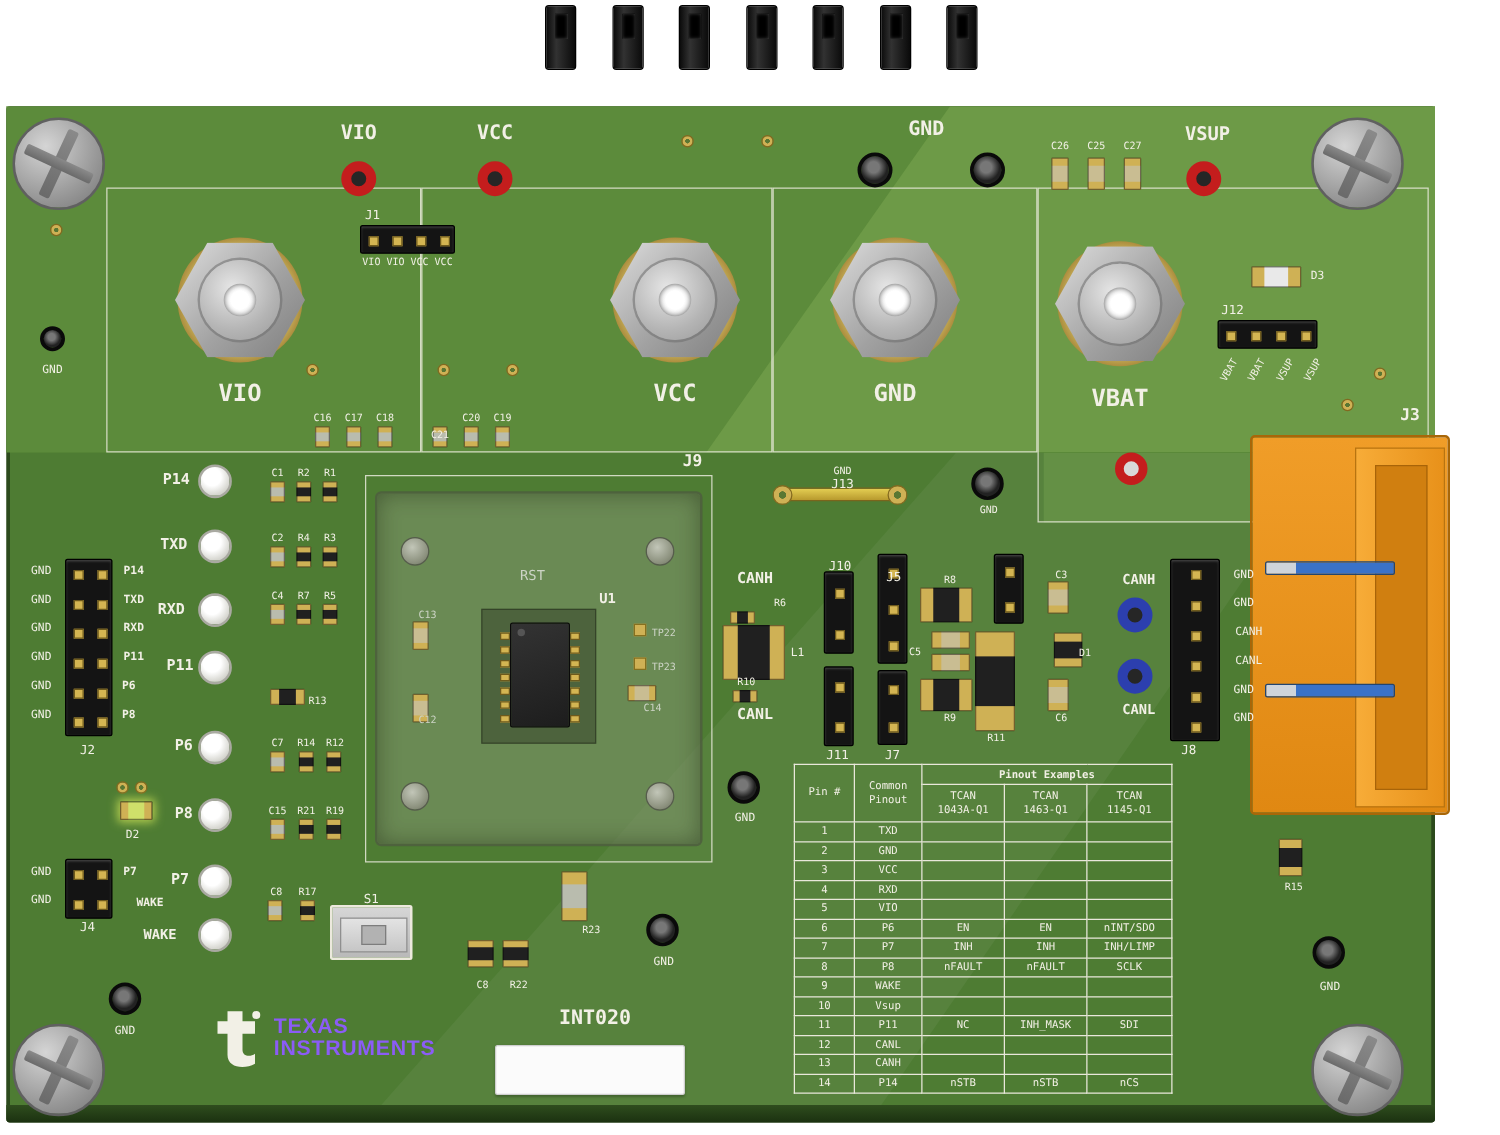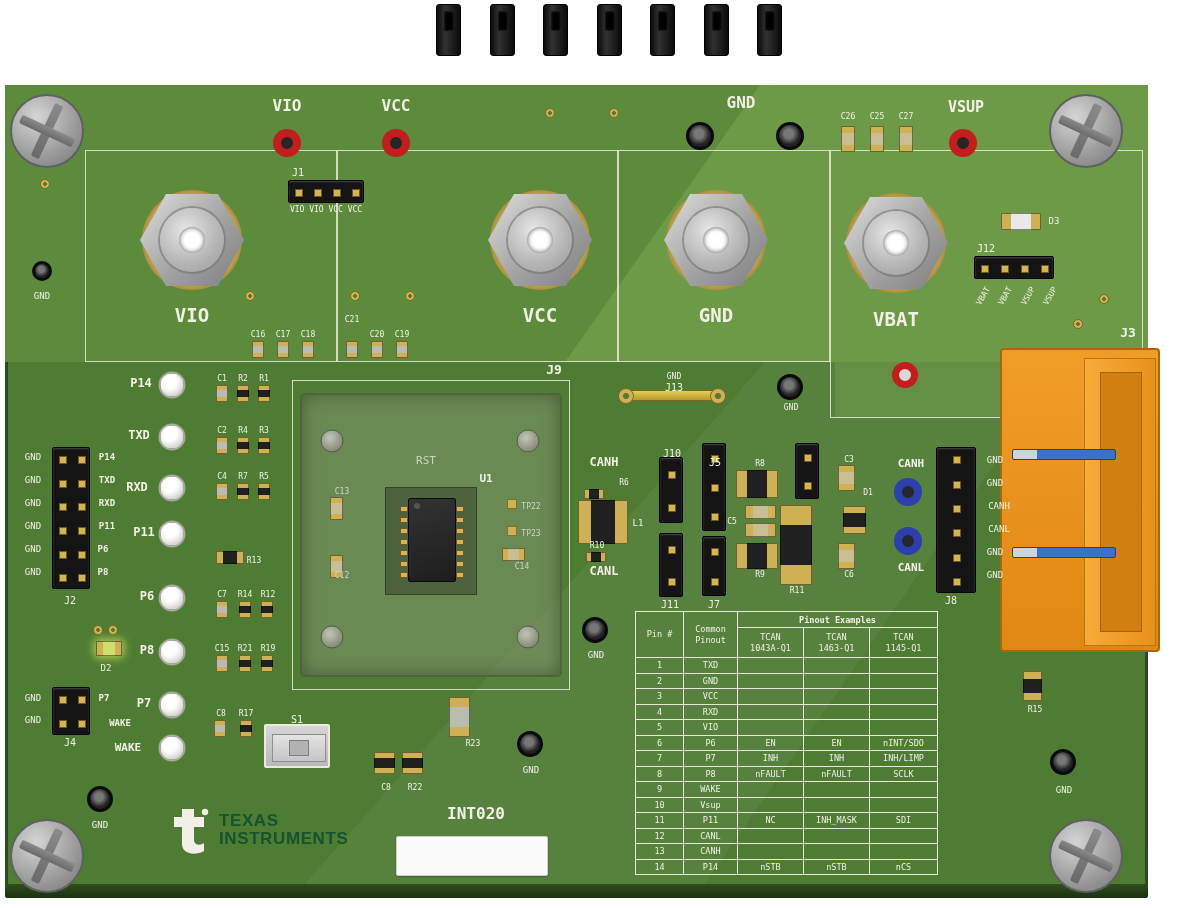--- a/index.html
+++ b/index.html
@@ -35,21 +35,21 @@
   .j3{position:absolute;left:1000px;top:348px;width:160px;height:304px;background:linear-gradient(180deg,#f09d28,#e08812);border:2px solid #a96708;border-radius:4px}
   .j3 .block{position:absolute;left:82px;top:8px;width:72px;height:288px;background:linear-gradient(90deg,#f7ac38,#e8911a);border:1px solid #b87410}
   .j3 .cav{position:absolute;left:98px;top:22px;width:42px;height:260px;background:#d07f10;border:1px solid #a86408}
   .j3 .bpin{position:absolute;left:10px;width:104px;height:11px;background:linear-gradient(90deg,#cfd4da 0 24px,#3a72c8 24px);border:1px solid #23456f;border-radius:2px}
   .wire{position:absolute;left:618px;top:386px;width:108px;height:20px}
   .wire .bar{position:absolute;left:8px;top:4px;width:92px;height:11px;background:linear-gradient(#e3cd52,#b89a2e);border:1px solid #7a651c;border-radius:5px}
   .wire .pad{position:absolute;top:2px;width:16px;height:16px;border-radius:50%;background:radial-gradient(circle,#5a7733 0 28%,#cfb155 32%);border:1px solid #83691f}
   .sw{position:absolute;left:264px;top:724px;width:66px;height:44px;background:linear-gradient(#d6d6d6,#b9b9b9);border:2px solid #ece9dd;border-radius:2px}
   .sw .plate{position:absolute;left:6px;top:8px;width:54px;height:28px;background:linear-gradient(#e3e3e3,#c6c6c6);border:1px solid #8f8f8f}
   .sw .btn{position:absolute;left:23px;top:14px;width:20px;height:16px;background:#b2b2b2;border:1px solid #7d7d7d}
-  .brand{position:absolute;left:170px;top:806px;display:flex;align-items:center;gap:9px;color:#14532d}
+  .brand{position:absolute;left:170px;top:806px;display:flex;align-items:center;gap:9px;color:#8b5cf6}
   .brand .btxt div{font-family:"Liberation Sans",sans-serif;font-weight:700;font-size:17px;line-height:1.08;letter-spacing:.6px}
   .whitelabel{position:absolute;left:396px;top:836px;width:152px;height:40px;background:#fbfbfb;border:1px solid #cfcfcf;border-radius:2px;box-shadow:0 1px 2px rgba(0,0,0,.25)}
   .ptable{position:absolute;left:635px;top:611px;width:302px}
   .ptable table{border-collapse:collapse;width:100%;table-layout:fixed}
   .ptable th,.ptable td{border:1px solid #e9e7db;color:#f1efe4;font-family:"DejaVu Sans Mono",monospace;font-size:8.5px;font-weight:400;text-align:center;padding:0;height:15.5px;overflow:hidden}
   .ptable th.title{height:16px;font-weight:700}
   .ptable th.dev{height:30px;white-space:pre-line;line-height:1.2}
   .ptable th.side{white-space:pre-line;line-height:1.2}
   .bedge{position:absolute;left:5px;top:884px;width:1143px;height:14px;background:linear-gradient(#2f4d1e,#1b3110);border-radius:0 0 3px 3px}
 </style>
@@ -466,21 +466,21 @@
     <div class="lbl" style="left: 1051px; top: 292px; font-size: 8px; transform: translateX(-50%) rotate(-60deg);">VSUP</div>
     <div class="lbl" style="left: 1128px; top: 326px; font-size: 13px; font-weight: 700;">J3</div>
     <div class="lbl" style="left: 42px; top: 291px; font-size: 9px;">GND</div>
     <div class="lbl" style="left: 192px; top: 305px; font-size: 19px; font-weight: 700;">VIO</div>
     <div class="lbl" style="left: 540px; top: 305px; font-size: 19px; font-weight: 700;">VCC</div>
     <div class="lbl" style="left: 716px; top: 305px; font-size: 19px; font-weight: 700;">GND</div>
     <div class="lbl" style="left: 896px; top: 309px; font-size: 19px; font-weight: 700;">VBAT</div>
     <div class="lbl" style="left: 258px; top: 331px; font-size: 8px;">C16</div>
     <div class="lbl" style="left: 283px; top: 331px; font-size: 8px;">C17</div>
     <div class="lbl" style="left: 308px; top: 331px; font-size: 8px;">C18</div>
-    <div class="lbl" style="left: 352px; top: 316px; font-size: 8px;">C21</div>
+    <div class="lbl" style="left: 352px; top: 344px; font-size: 8px;">C21</div>
     <div class="lbl" style="left: 377px; top: 331px; font-size: 8px;">C20</div>
     <div class="lbl" style="left: 402px; top: 331px; font-size: 8px;">C19</div>
     <div class="lbl" style="left: 554px; top: 363px; font-size: 13px; font-weight: 700;">J9</div>
     <div class="lbl" style="left: 674px; top: 373px; font-size: 8px;">GND</div>
     <div class="lbl" style="left: 674px; top: 382px; font-size: 10px;">J13</div>
     <div class="lbl" style="left: 791px; top: 404px; font-size: 8px;">GND</div>
     <div class="lbl" style="left: 141px; top: 377px; font-size: 12px; font-weight: 700;">P14</div>
     <div class="lbl" style="left: 139px; top: 429px; font-size: 12px; font-weight: 700;">TXD</div>
     <div class="lbl" style="left: 137px; top: 481px; font-size: 12px; font-weight: 700;">RXD</div>
     <div class="lbl" style="left: 144px; top: 526px; font-size: 12px; font-weight: 700;">P11</div>
@@ -539,21 +539,21 @@
     <div class="lbl" style="left: 638px; top: 518px; font-size: 9px;">L1</div>
     <div class="lbl" style="left: 672px; top: 448px; font-size: 10px;">J10</div>
     <div class="lbl" style="left: 670px; top: 599px; font-size: 10px;">J11</div>
     <div class="lbl" style="left: 715px; top: 433px; font-size: 10px; margin-top: 24px;">J5</div>
     <div class="lbl" style="left: 714px; top: 599px; font-size: 10px;">J7</div>
     <div class="lbl" style="left: 760px; top: 460px; font-size: 8px;">R8</div>
     <div class="lbl" style="left: 732px; top: 518px; font-size: 8px;">C5</div>
     <div class="lbl" style="left: 760px; top: 571px; font-size: 8px;">R9</div>
     <div class="lbl" style="left: 797px; top: 587px; font-size: 8px;">R11</div>
     <div class="lbl" style="left: 849px; top: 456px; font-size: 8px;">C3</div>
-    <div class="lbl" style="left: 868px; top: 489px; font-size: 8px;">D1</div>
+    <div class="lbl" style="left: 868px; top: 519px; font-size: 8px;">D1</div>
     <div class="lbl" style="left: 849px; top: 571px; font-size: 8px;">C6</div>
     <div class="lbl" style="left: 911px; top: 458px; font-size: 11px; font-weight: 700;">CANH</div>
     <div class="lbl" style="left: 911px; top: 562px; font-size: 11px; font-weight: 700;">CANL</div>
     <div class="lbl" style="left: 995px; top: 455px; font-size: 9px;">GND</div>
     <div class="lbl" style="left: 995px; top: 478px; font-size: 9px;">GND</div>
     <div class="lbl" style="left: 999px; top: 501px; font-size: 9px;">CANH</div>
     <div class="lbl" style="left: 999px; top: 524px; font-size: 9px;">CANL</div>
     <div class="lbl" style="left: 995px; top: 547px; font-size: 9px;">GND</div>
     <div class="lbl" style="left: 995px; top: 570px; font-size: 9px;">GND</div>
     <div class="lbl" style="left: 951px; top: 595px; font-size: 10px;">J8</div>

